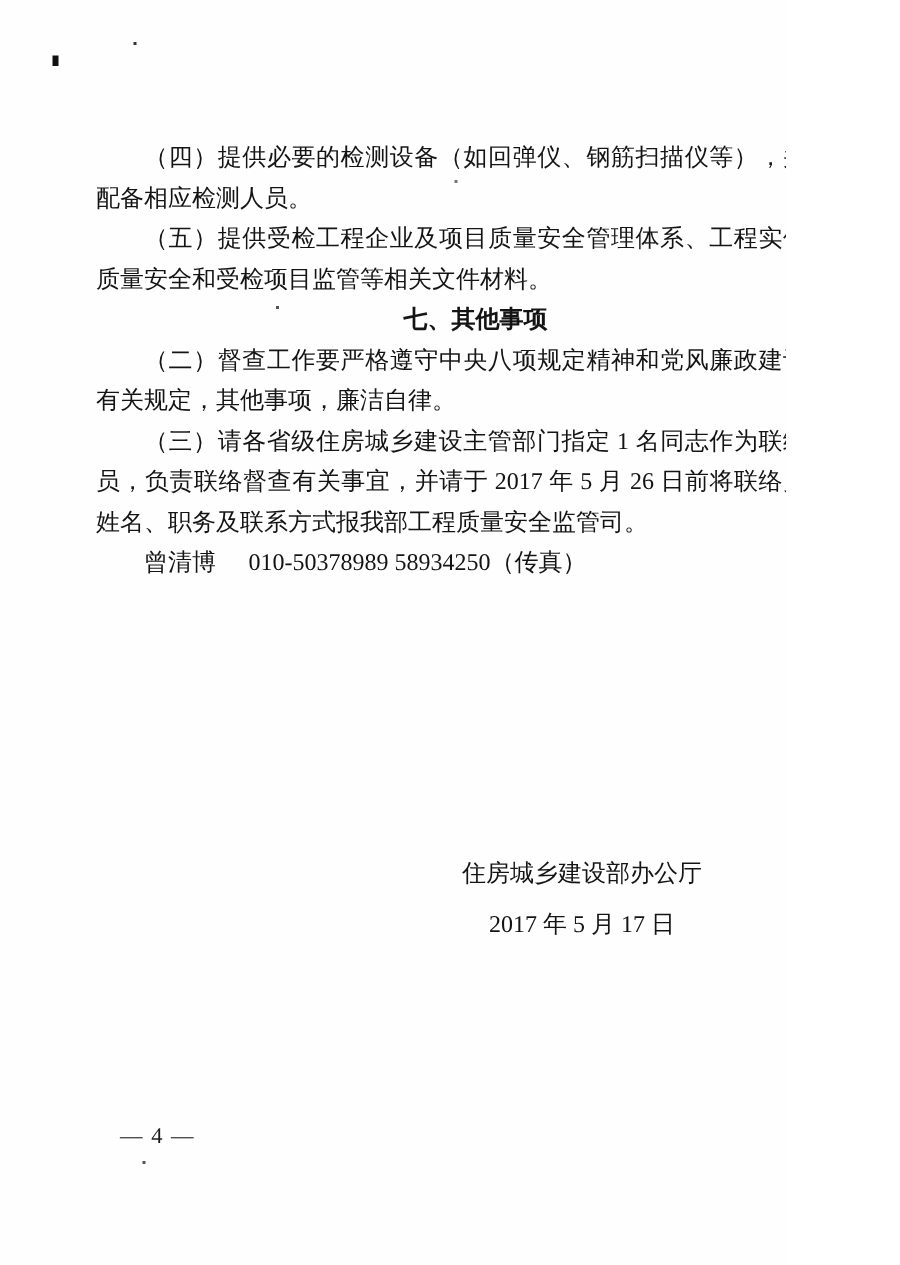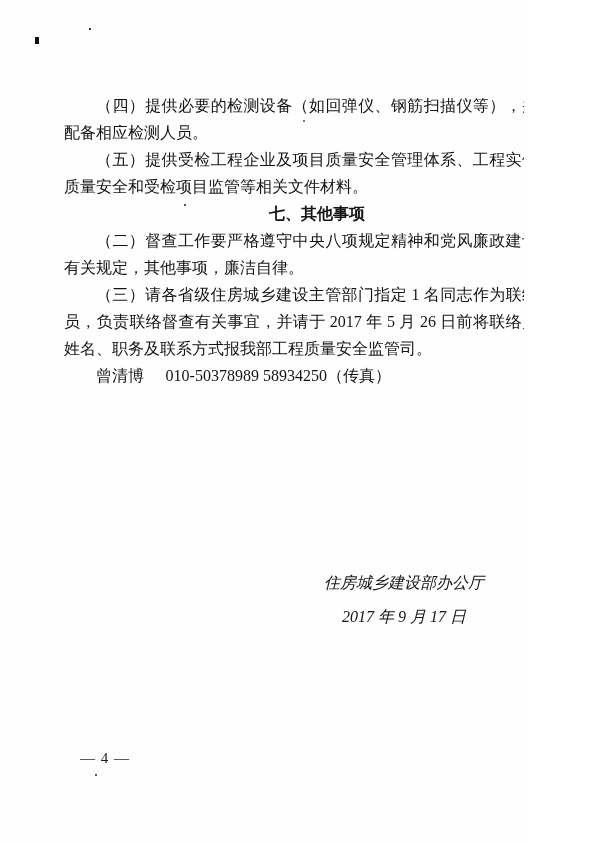--- a/index.html
+++ b/index.html
@@ -34,27 +34,26 @@
     font-family: Liberation Serif, serif;
     font-weight: bold;
     text-align: center;
   }
   .contact-line .contact-name {
     margin-right: 1.1em;
     margin-top: 22px;
   }
   .signature {
     position: absolute;
-    left: 284px;
+    left: 268px;
     top: 566px;
     width: 240px;
     text-align: center;
     font-size: 16px;
     line-height: 34px;
-    font-style: italic;
   }
   .footer {
     position: absolute;
     left: 80px;
     top: 750px;
     font-size: 15px;
     letter-spacing: 1px;
     color: #1a1a1a;
   }
   
@@ -86,18 +85,18 @@
     <p class="para">（二）督查工作要严格遵守中央八项规定精神和党风廉政建设有关规定，其他事项，廉洁自律。</p>
     <p class="para">（三）请各省级住房城乡建设主管部门指定 1 名同志作为联络员，负责联络督查有关事宜，并请于 2017 年 5 月 26 日前将联络员姓名、职务及联系方式报我部工程质量安全监管司。</p>
     <p class="para contact-line">
       <span class="contact-name">曾清博</span>
       <span class="contact-phone">010-50378989 58934250（传真）</span>
     </p>
   </div>
 
   <div class="signature">
     <div>住房城乡建设部办公厅</div>
-    <div>2017 年 9 月 17 日</div>
+    <div>2017 年 5 月 17 日</div>
   </div>
 
   <div class="footer">— 4 —</div>
 
 </div>
 
 </body></html>

